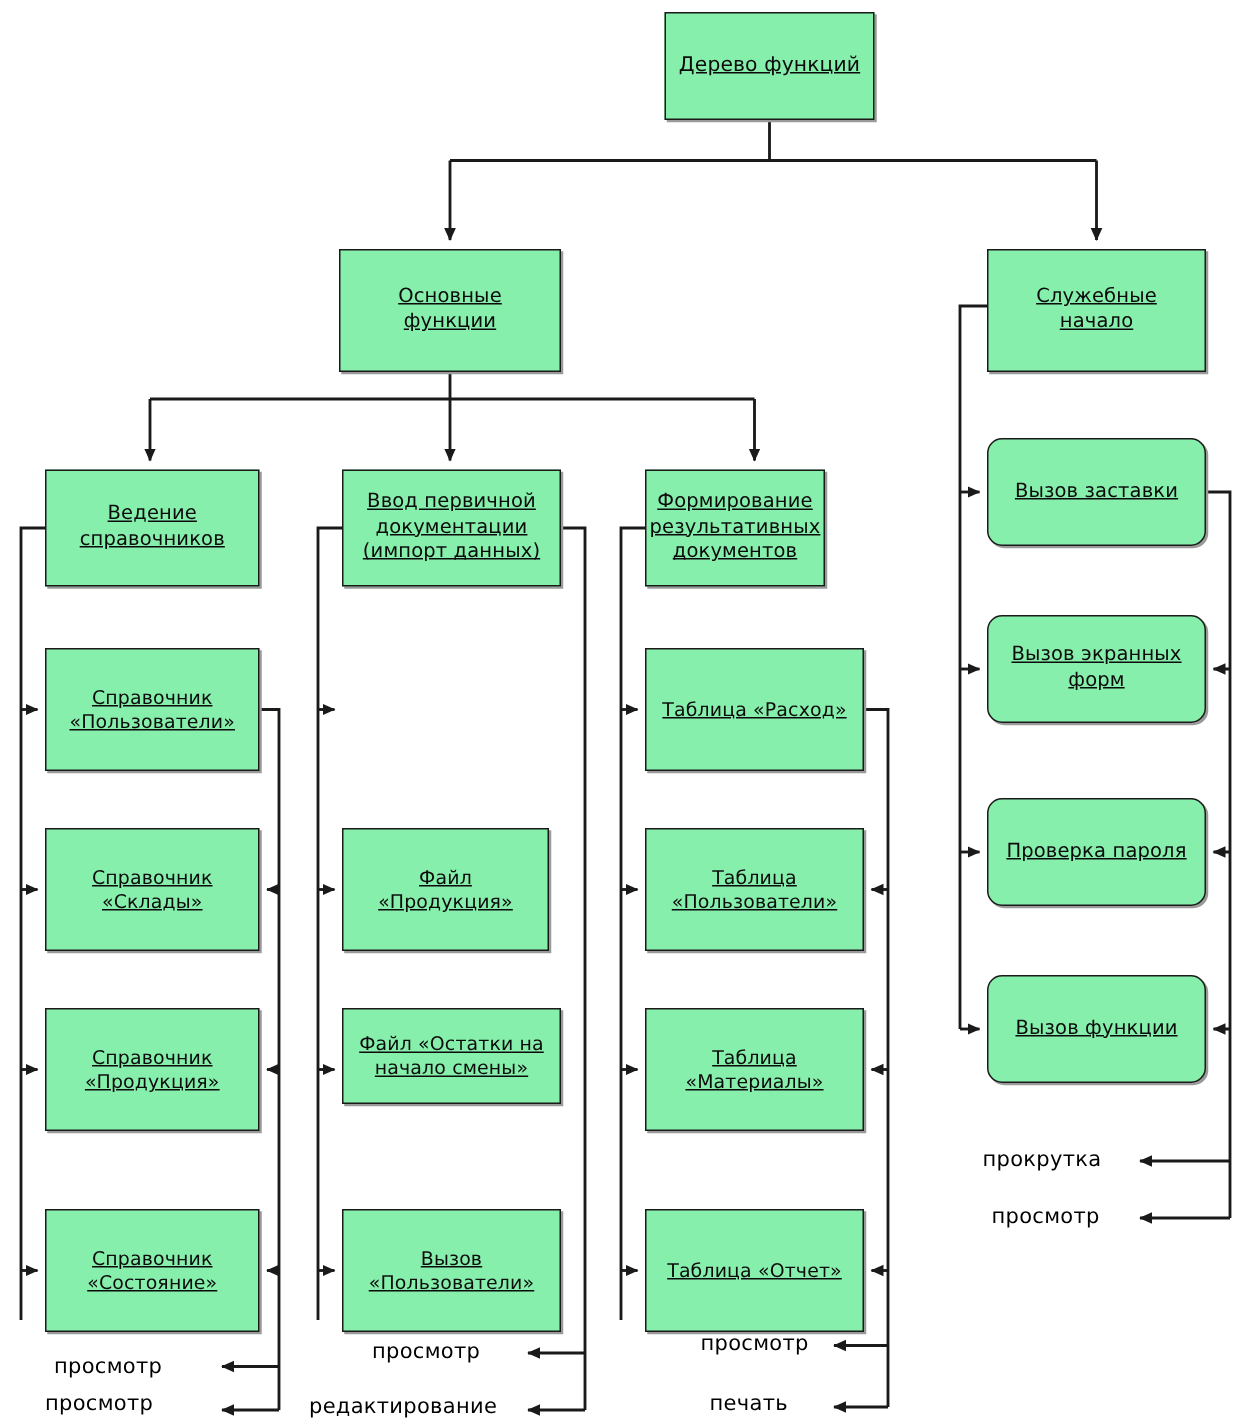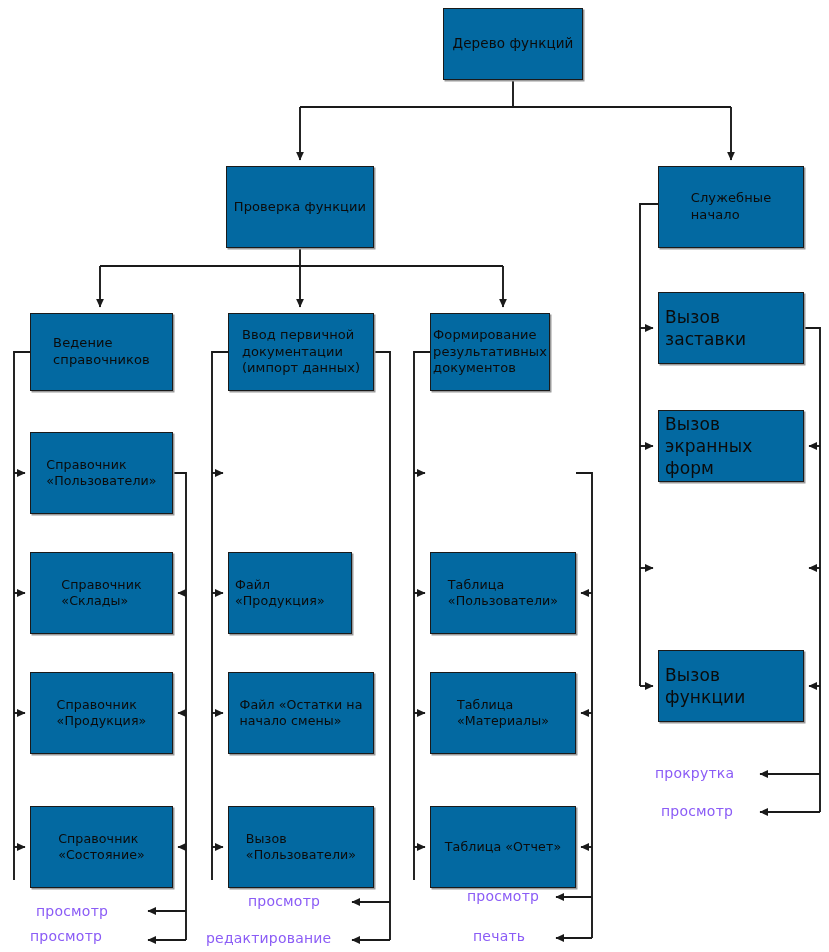--- a/index.html
+++ b/index.html
@@ -9,38 +9,39 @@
     color:#0b0b0b;
     position:relative;
     overflow:hidden;
   }
   #diagram{position:absolute;left:0;top:0;width:829px;height:952px;}
   .conn{position:absolute;left:0;top:0;width:829px;height:952px;pointer-events:none;}
   .node{
     position:absolute;
     box-sizing:border-box;
     border:1.6px solid #1a1a1a;
-    background:#0369a1;
+    background:#86efac;
     display:flex;align-items:center;justify-content:center;
-    text-align:left;
+    text-align:center;
     line-height:1.30;
     padding:2px 6px;
     letter-spacing:.1px;
     box-shadow:1.5px 1.5px 0 0 #9a9a9a;
+    text-decoration:underline;
   }
   .node span{display:block;white-space:pre-line;}
   .n-root{font-size:13.5px;}
   .n-lvl2{font-size:13px;}
   .n-lvl3{font-size:13px;}
   .n-leaf{font-size:12.6px;}
-  .n-right{font-size:17px;}
+  .n-right{font-size:13px;border-radius:10px;}
   .caption{
     position:absolute;
     font-size:14px;
-    color:#8b5cf6;
+    color:#000000;
     white-space:nowrap;
     letter-spacing:.2px;
   }
 </style>
 </head>
 <body>
 
 <div id="diagram">
 
   <svg class="conn" viewBox="0 0 829 952" xmlns="http://www.w3.org/2000/svg">
@@ -111,21 +112,21 @@
       <path d="M820,774 L760,774" marker-end="url(#ah)"></path>
       <path d="M820,812 L760,812" marker-end="url(#ah)"></path>
     </g>
   </svg>
 
   <div class="node n-root" style="left:443px;top:8px;width:140px;height:72px;">
     <span>Дерево функций</span>
   </div>
 
   <div class="node n-lvl2" style="left:226px;top:166px;width:148px;height:82px;">
-    <span>Проверка функции</span>
+    <span>Основные функции</span>
   </div>
 
   <div class="node n-lvl2" style="left:658px;top:166px;width:146px;height:82px;">
     <span>Служебные
 начало</span>
   </div>
 
   <div class="node n-lvl3" style="left:30px;top:313px;width:143px;height:78px;">
     <span>Ведение
 справочников</span>
@@ -153,51 +154,57 @@
   </div>
   <div class="node n-leaf" style="left:30px;top:672px;width:143px;height:82px;">
     <span>Справочник
 «Продукция»</span>
   </div>
   <div class="node n-leaf" style="left:30px;top:806px;width:143px;height:82px;">
     <span>Справочник
 «Состояние»</span>
   </div>
 
-  <div class="node n-leaf" style="left:228px;top:552px;width:124px;height:82px;">
+  <div class="node n-leaf" style="left:228px;top:552px;width:138px;height:82px;">
     <span>Файл «Продукция»</span>
   </div>
-  <div class="node n-leaf" style="left:228px;top:672px;width:146px;height:82px;">
+  <div class="node n-leaf" style="left:228px;top:672px;width:146px;height:64px;">
     <span>Файл «Остатки на
 начало смены»</span>
   </div>
   <div class="node n-leaf" style="left:228px;top:806px;width:146px;height:82px;">
     <span>Вызов
 «Пользователи»</span>
   </div>
 
+  <div class="node n-leaf" style="left:430px;top:432px;width:146px;height:82px;">
+    <span>Таблица «Расход»</span>
+  </div>
   <div class="node n-leaf" style="left:430px;top:552px;width:146px;height:82px;">
     <span>Таблица
 «Пользователи»</span>
   </div>
   <div class="node n-leaf" style="left:430px;top:672px;width:146px;height:82px;">
     <span>Таблица
 «Материалы»</span>
   </div>
   <div class="node n-leaf" style="left:430px;top:806px;width:146px;height:82px;">
     <span>Таблица «Отчет»</span>
   </div>
 
   <div class="node n-right" style="left:658px;top:292px;width:146px;height:72px;">
     <span>Вызов заставки</span>
   </div>
   <div class="node n-right" style="left:658px;top:410px;width:146px;height:72px;">
     <span>Вызов экранных
 форм</span>
   </div>
+  <div class="node n-right" style="left:658px;top:532px;width:146px;height:72px;">
+    <span>Проверка пароля</span>
+  </div>
   <div class="node n-right" style="left:658px;top:650px;width:146px;height:72px;">
     <span>Вызов функции</span>
   </div>
 
   <div class="caption" style="left:36px;top:903px;">просмотр</div>
   <div class="caption" style="left:30px;top:928px;">просмотр</div>
 
   <div class="caption" style="left:248px;top:893px;">просмотр</div>
   <div class="caption" style="left:206px;top:930px;">редактирование</div>
 

